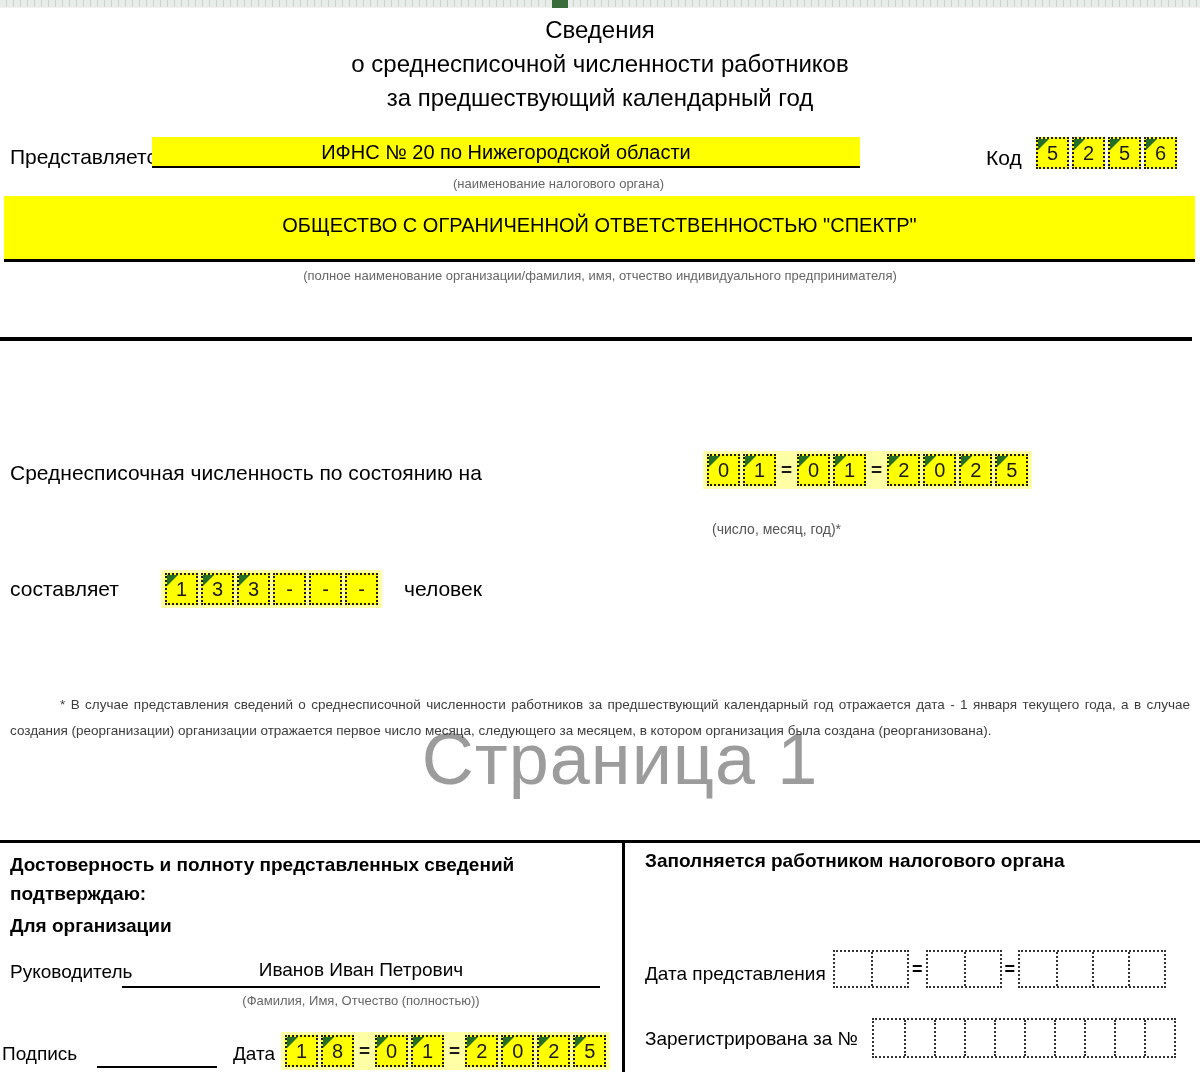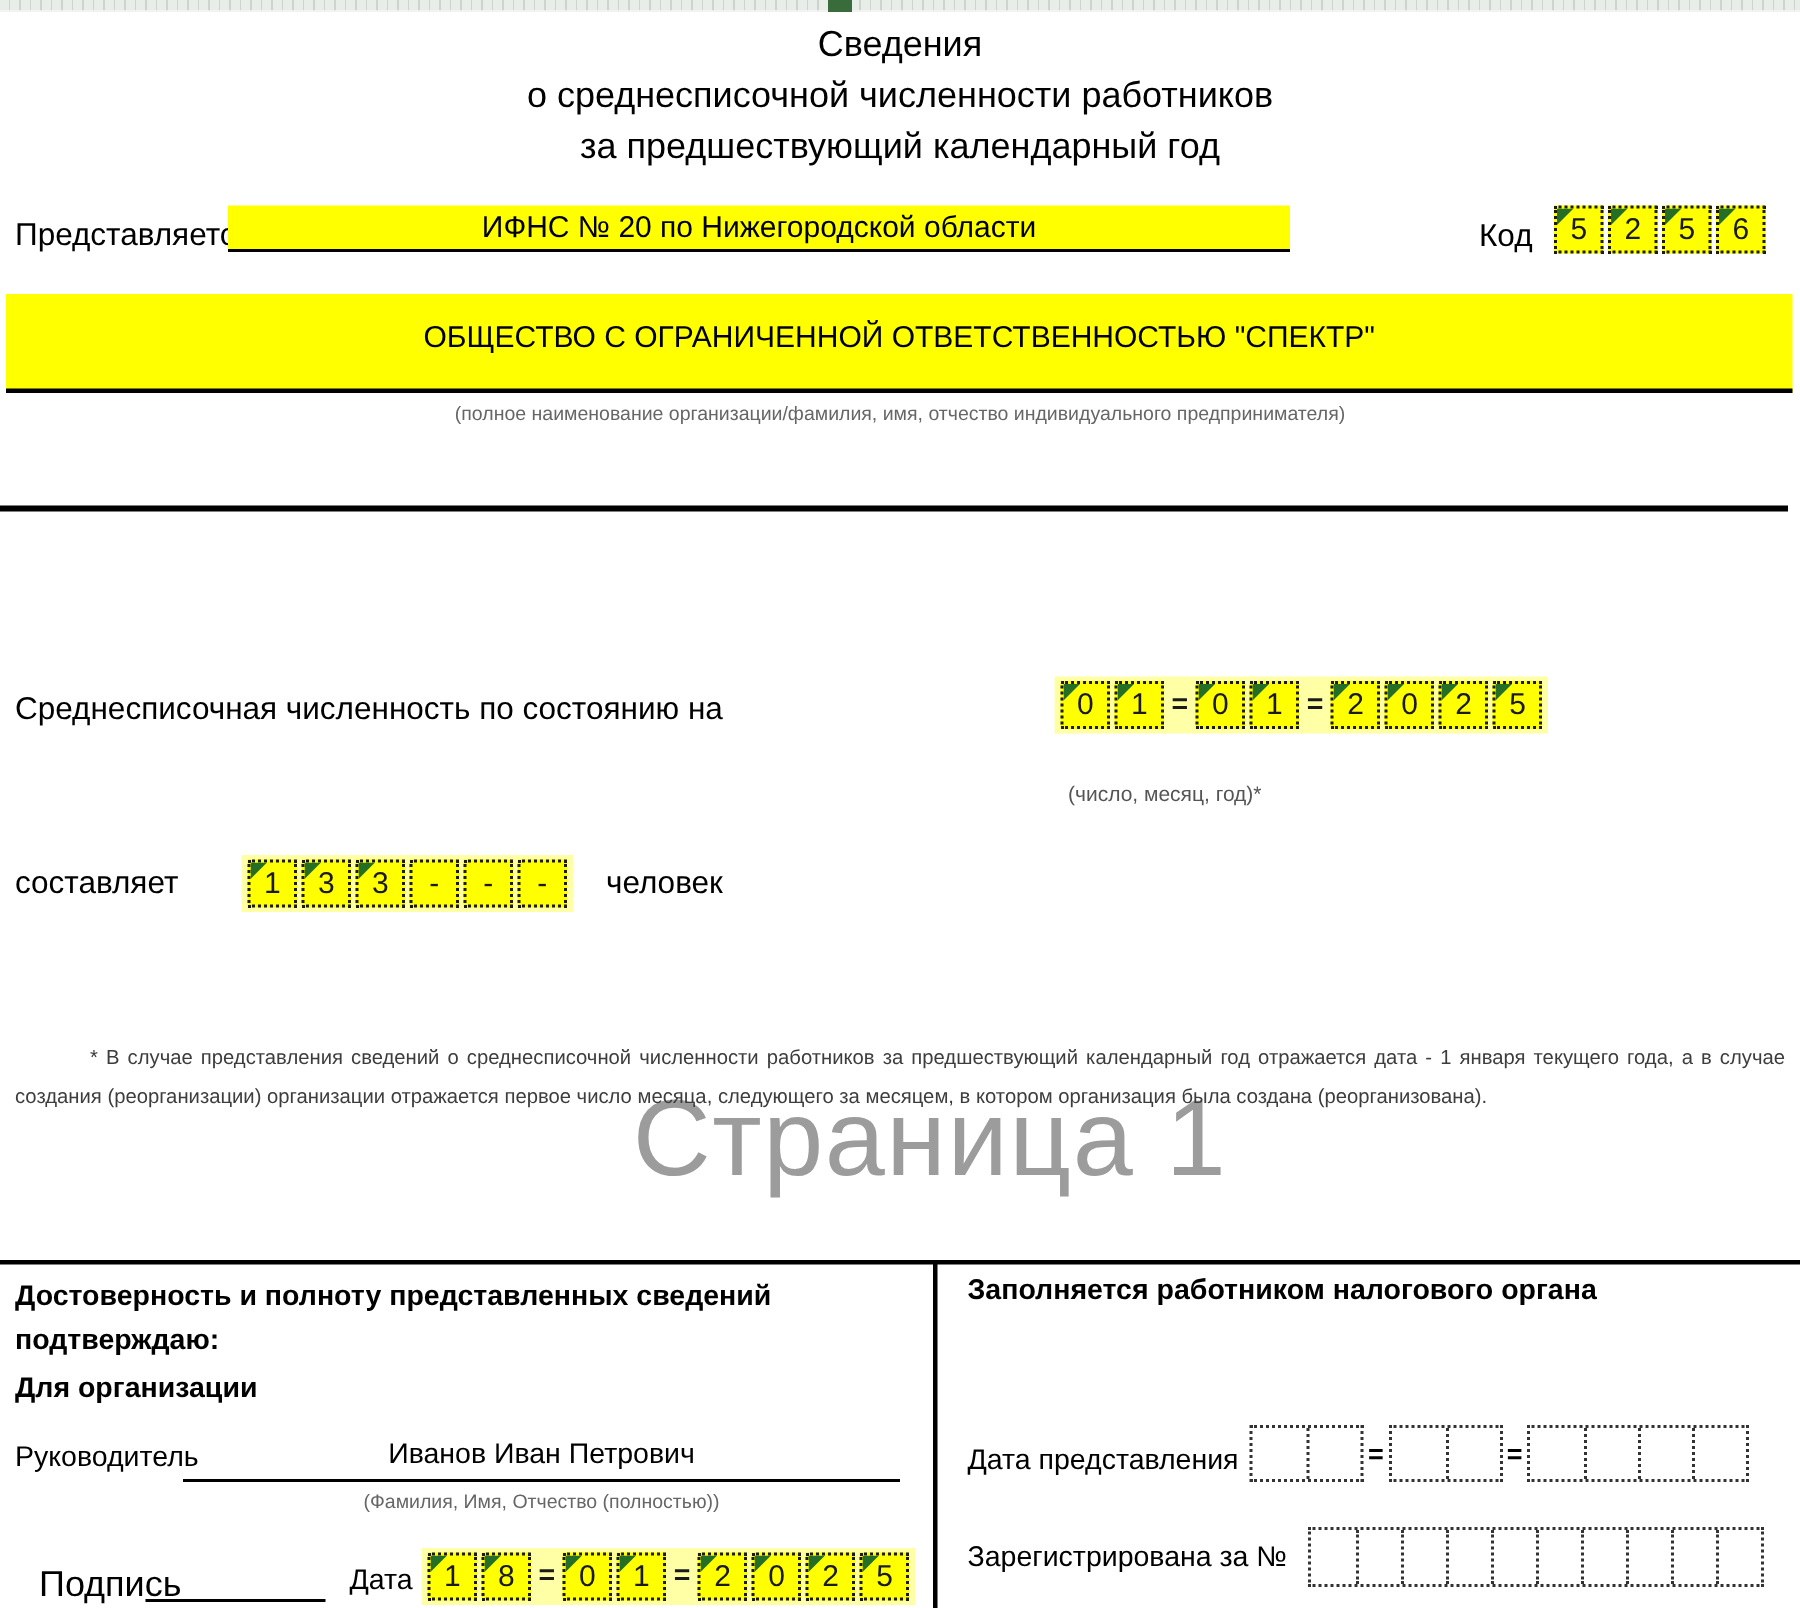--- a/index.html
+++ b/index.html
@@ -58,21 +58,21 @@
   .bottom-line { position: absolute; top: 840px; left: 0; width: 1200px; height: 3px; background: #000; }
   .v-divider { position: absolute; top: 840px; left: 622px; width: 3px; height: 232px; background: #000; }
 
   .bold19 { font-size: 19px; font-weight: bold; }
   .confirm-heading { position: absolute; top: 850px; left: 10px; width: 580px; line-height: 29px; }
   .for-org-label { position: absolute; top: 915px; left: 10px; }
   .head-label { position: absolute; top: 961px; left: 10px; font-size: 19px; }
   .head-name { position: absolute; top: 959px; left: 122px; width: 478px; text-align: center; font-size: 19px; }
   .head-underline { position: absolute; top: 986px; left: 122px; width: 478px; height: 2px; background: #000; }
   .head-caption { position: absolute; top: 993px; left: 122px; width: 478px; text-align: center; }
-  .sign-label { position: absolute; top: 1043px; left: 26px; font-size: 24px; text-align: right; }
+  .sign-label { position: absolute; top: 1043px; left: 2px; font-size: 19px; text-align: right; }
   .sign-line { position: absolute; top: 1066px; left: 97px; width: 120px; height: 2px; background: #000; }
   .date-label { position: absolute; top: 1043px; left: 233px; font-size: 19px; }
   .sign-date { position: absolute; top: 1032px; left: 281px; }
 
   .right-heading { position: absolute; top: 850px; left: 645px; }
   .subm-label { position: absolute; top: 963px; left: 645px; font-size: 19px; }
   .subm-cells { position: absolute; top: 950px; left: 833px; display: flex; align-items: center; }
   .egroup { display: flex; border: 2px dotted #333; background: #fff; }
   .ecell { width: 36px; height: 34px; border-left: 2px dotted #333; }
   .egroup .ecell:first-child { border-left: none; }
@@ -89,20 +89,21 @@
   <div class="edge-strip">
     <div class="edge-marker"></div>
   </div>
 
   <div class="title" style="white-space: pre-line;">Сведения
 о среднесписочной численности работников
 за предшествующий календарный год</div>
 
   <div class="presented-label label">Представляется</div>
   <div class="ifns-field">ИФНС № 20 по Нижегородской области</div>
+  <div class="ifns-caption small-caption">(наименование налогового органа)</div>
   <div class="code-label label">Код</div>
   <div class="code-cells">
     <span class="cell tri">5</span>
     <span class="cell tri">2</span>
     <span class="cell tri">5</span>
     <span class="cell tri">6</span>
   </div>
 
   <div class="org-field">ОБЩЕСТВО С ОГРАНИЧЕННОЙ ОТВЕТСТВЕННОСТЬЮ "СПЕКТР"</div>
   <div class="org-caption small-caption">(полное наименование организации/фамилия, имя, отчество индивидуального предпринимателя)</div>

